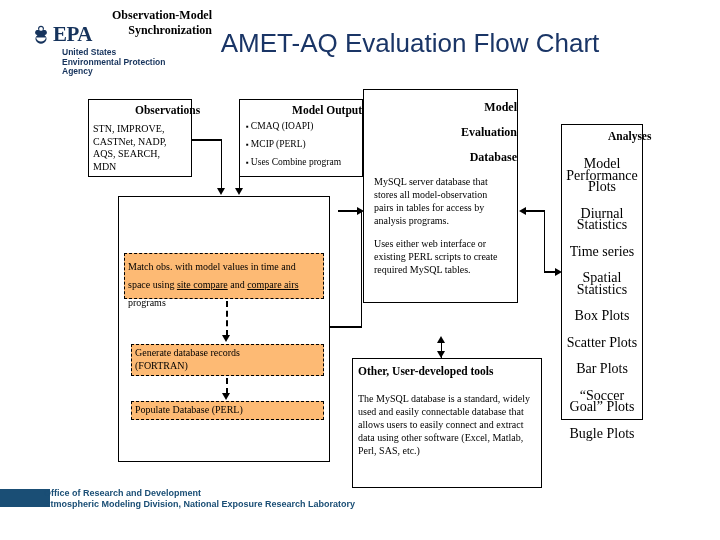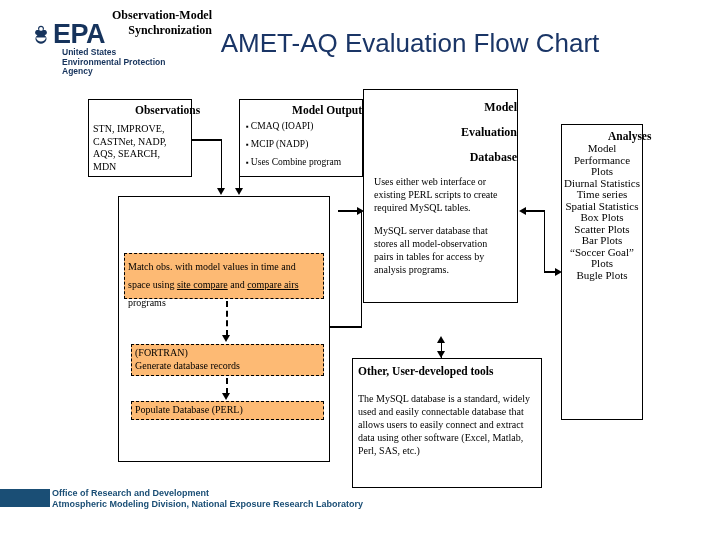--- a/index.html
+++ b/index.html
@@ -7,21 +7,21 @@
     width:720px;height:540px;background:#ffffff;position:relative;overflow:hidden;
     font-family:"Liberation Serif", serif;
   }
   .abs{position:absolute;}
 
   
   #epa-logo{left:30px;top:22px;width:150px;height:62px;}
   #epa-logo .mark{display:flex;align-items:flex-start;}
   #epa-logo .seal{width:22px;height:22px;margin-top:2px;}
   #epa-logo .epa-text{
-    font-family:Liberation Sans, sans-serif;font-weight:bold;font-size:27px;
+    font-family:Liberation Serif, serif;font-weight:bold;font-size:21px;
     line-height:25px;color:#16335c;letter-spacing:-0.5px;margin-left:1px;
   }
   #epa-logo .sub{
     font-family:"Liberation Sans", sans-serif;font-size:8.5px;line-height:9.6px;
     color:#16335c;margin-left:32px;margin-top:1px;font-weight:bold;
   }
 
   
   #page-title{
     left:150px;top:28px;width:520px;text-align:center;
@@ -57,42 +57,42 @@
   #gen-records{left:131px;top:344px;width:193px;height:32px;padding:2px 3px;}
   #populate-db{left:131px;top:401px;width:193px;height:19px;padding:2px 3px;}
 
   #db-box{left:363px;top:89px;width:155px;height:214px;}
   #db-box .bhead{margin-top:10px;font-size:12px;line-height:15px;}
   #db-box .btext{margin:10px 10px 0 10px;font-size:10px;line-height:13px;}
 
   #analyses-box{left:561px;top:124px;width:82px;height:296px;}
   #analyses-box .bhead{margin-top:5px;}
   #analyses-box .item{
-    text-align:center;font-size:11px;line-height:11.5px;margin-top:0;
+    text-align:center;font-size:14px;line-height:11.5px;margin-top:15px;
     font-family:"Liberation Serif", serif;
   }
 
   #tools-box{left:352px;top:358px;width:190px;height:130px;}
   #tools-box .bhead{text-align:left;margin:6px 0 8px 5px;font-size:11.5px;}
   #tools-box .btext{margin:14px 5px 0 5px;font-size:10px;line-height:13px;}
 
   
   .ln{background:#000;position:absolute;}
   .vl{width:1.6px;}
   .hl{height:1.6px;}
   .dvl{width:0;border-left:2px dashed #000;}
   .arrow-d{width:0;height:0;border-left:4px solid transparent;border-right:4px solid transparent;border-top:7px solid #000;position:absolute;}
   .arrow-u{width:0;height:0;border-left:4px solid transparent;border-right:4px solid transparent;border-bottom:7px solid #000;position:absolute;}
   .arrow-r{width:0;height:0;border-top:4px solid transparent;border-bottom:4px solid transparent;border-left:7px solid #000;position:absolute;}
   .arrow-l{width:0;height:0;border-top:4px solid transparent;border-bottom:4px solid transparent;border-right:7px solid #000;position:absolute;}
 
   
   #footer-bar{left:0;top:489px;width:50px;height:18px;background:#1a4e75;}
   #footer-text{
-    left:52px;top:488px;font-family:"Liberation Sans", sans-serif;font-size:9px;
+    left:44px;top:488px;font-family:"Liberation Sans", sans-serif;font-size:9px;
     line-height:11px;color:#1a4e75;font-weight:bold;
   }
   .u{text-decoration:underline;}
 </style>
 </head>
 <body>
 
 <div class="abs" id="epa-logo">
   <div class="mark">
     <span class="seal">
@@ -120,21 +120,21 @@
     <div>CASTNet, NADP,</div>
     <div>AQS, SEARCH,</div>
     <div>MDN</div>
   </div>
 </div>
 
 <div class="abs box" id="model-output-box">
   <div class="bhead">Model Output</div>
   <ul>
     <li>CMAQ (IOAPI)</li>
-    <li>MCIP (NADP)</li>
+    <li>MCIP (PERL)</li>
     <li>Uses Combine program</li>
   </ul>
 </div>
 
 <div class="abs ln hl" style="left:192px;top:139px;width:30px;"></div>
 <div class="abs ln vl" style="left:220.5px;top:139px;height:50px;"></div>
 <div class="abs arrow-d" style="left:217px;top:188px;"></div>
 
 <div class="abs ln hl" style="left:239px;top:124px;width:0px;"></div>
 <div class="abs ln vl" style="left:238.5px;top:124px;height:65px;"></div>
@@ -147,42 +147,42 @@
 </div>
 
 <div class="abs dbox" id="sync-detail">
   <span class="btext">Match obs. with model values in time and space using </span><span class="btext u">site compare</span><span class="btext"> and </span><span class="btext u">compare airs</span><span class="btext"> programs</span>
 </div>
 
 <div class="abs dvl" style="left:226px;top:301px;height:35px;"></div>
 <div class="abs arrow-d" style="left:222px;top:335px;"></div>
 
 <div class="abs dbox" id="gen-records">
+  <div class="btext">Generate database records</div>
   <div class="btext">(FORTRAN)</div>
-  <div class="btext">Generate database records</div>
 </div>
 
 <div class="abs dvl" style="left:226px;top:378px;height:16px;"></div>
 <div class="abs arrow-d" style="left:222px;top:393px;"></div>
 
 <div class="abs dbox" id="populate-db">
   <div class="btext">Populate Database (PERL)</div>
 </div>
 
 <div class="abs ln hl" style="left:330px;top:326px;width:32px;"></div>
 <div class="abs ln vl" style="left:360.5px;top:210px;height:117px;"></div>
 <div class="abs ln hl" style="left:338px;top:210px;width:24px;"></div>
 <div class="abs arrow-r" style="left:357px;top:206.5px;"></div>
 
 <div class="abs box" id="db-box">
   <div class="bhead">Model</div>
   <div class="bhead">Evaluation</div>
   <div class="bhead">Database</div>
+  <div class="btext">MySQL server database that stores all model-observation pairs in tables for access by analysis programs.</div>
   <div class="btext">Uses either web interface or existing PERL scripts to create required MySQL tables.</div>
-  <div class="btext">MySQL server database that stores all model-observation pairs in tables for access by analysis programs.</div>
 </div>
 
 <div class="abs arrow-l" style="left:519px;top:206.5px;"></div>
 <div class="abs ln hl" style="left:525px;top:210px;width:20px;"></div>
 <div class="abs ln vl" style="left:543.5px;top:210px;height:62px;"></div>
 <div class="abs ln hl" style="left:543.5px;top:271px;width:14px;"></div>
 <div class="abs arrow-r" style="left:555px;top:268px;"></div>
 
 <div class="abs ln vl" style="left:440.5px;top:338px;height:20px;"></div>
 <div class="abs arrow-u" style="left:437px;top:336px;"></div>

